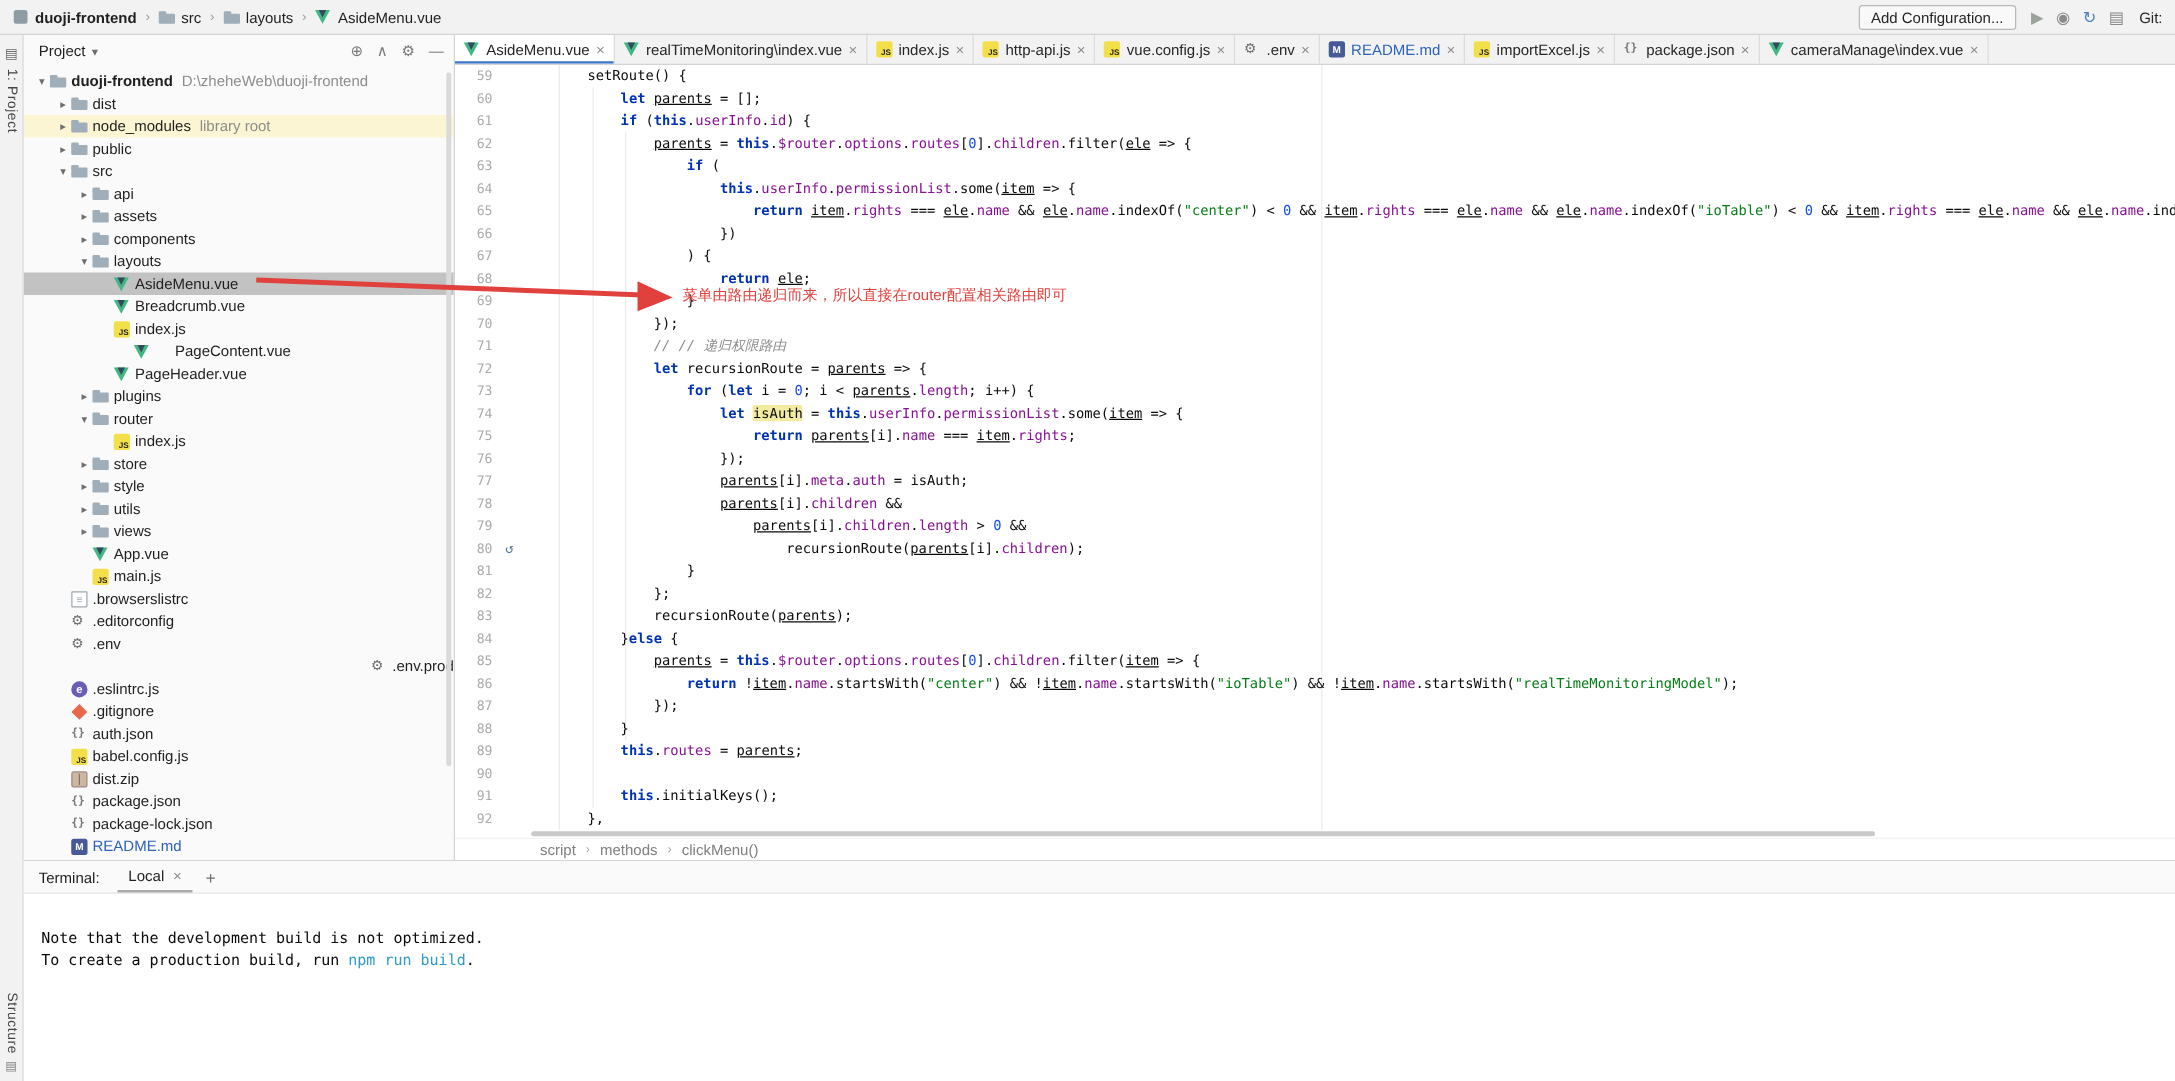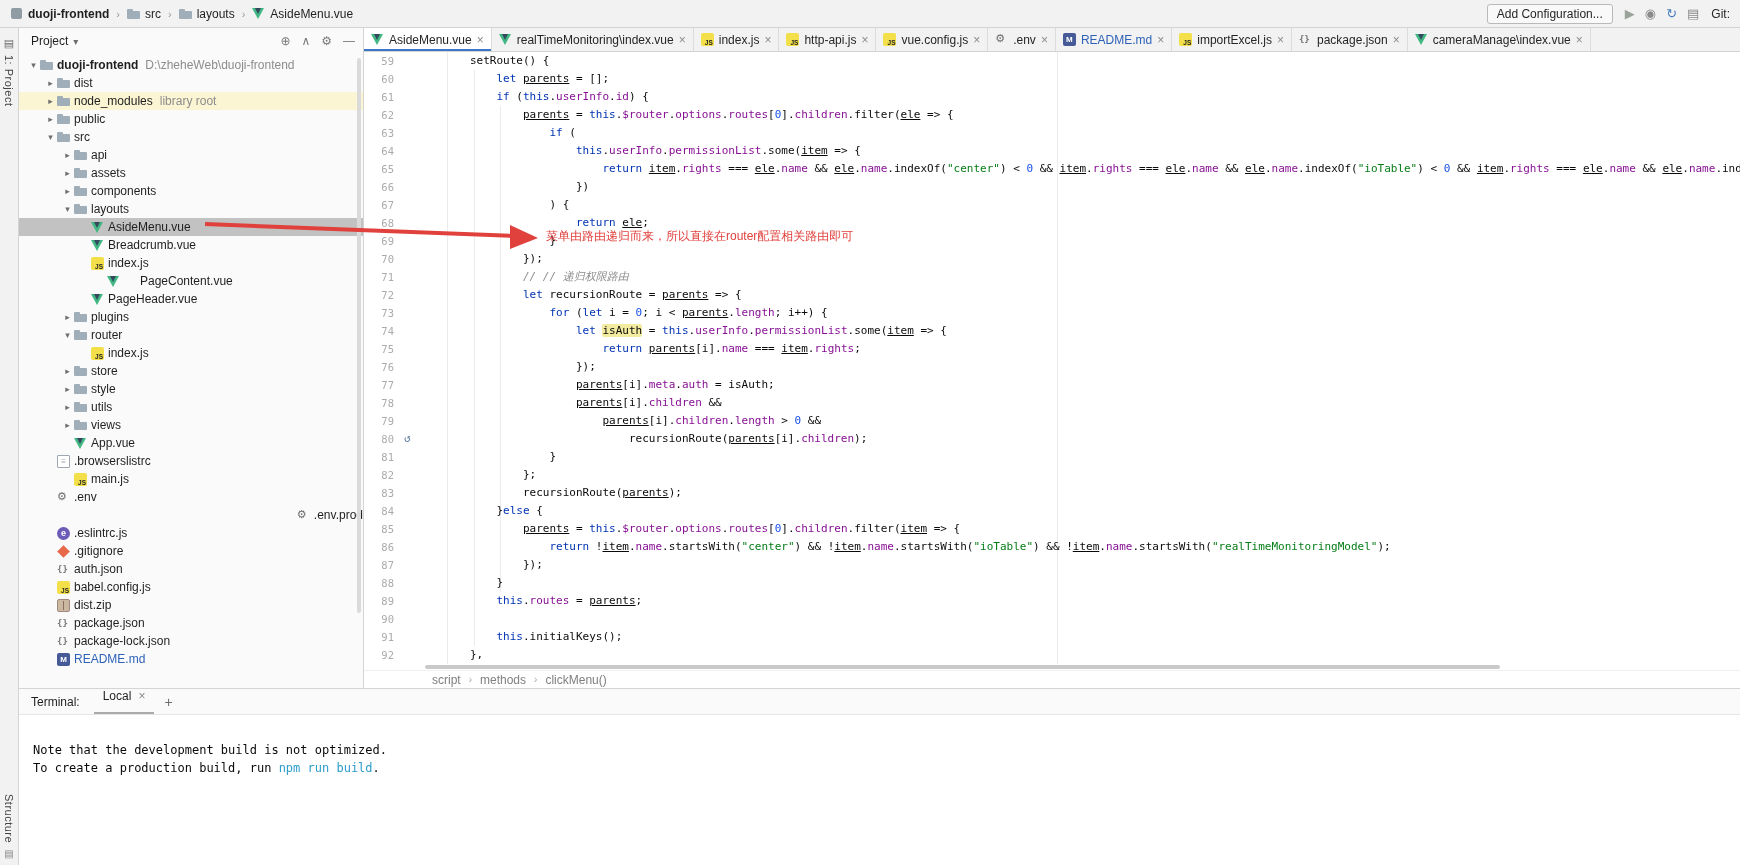--- a/index.html
+++ b/index.html
@@ -82,37 +82,37 @@
   .guide{position:absolute;width:1px;background:#EBEBEB}
   .g1{left:83px;top:0;height:612px}
   .g2{left:110px;top:18px;height:576px}
   .g3{left:136px;top:54px;height:486px}
   .margin-guide{position:absolute;left:693px;top:0;bottom:0;width:1px;background:#ECECEC}
   .code-line{display:flex;height:18px;font:11px/18px "DejaVu Sans Mono",monospace;position:relative;z-index:2}
   .ln{width:34px;flex:none;text-align:right;color:#ABABAB;font-size:10.5px;padding-right:4px}
   .gut{width:19px;flex:none;text-align:center;color:#54749E;font-size:11px}
   .ctext{white-space:pre;flex:none}
   .tk-t{color:#0A0A0A}
-  .tk-k{color:#0033B3;font-weight:normal}
+  .tk-k{color:#0033B3;font-weight:bold}
   .tk-s{color:#067D17}
   .tk-c{color:#8C8C8C;font-style:italic}
   .tk-n{color:#1750EB}
   .tk-f{color:#871094}
   .tk-u{color:#0A0A0A;text-decoration:underline}
   .tk-h{color:#0A0A0A;background:#F2EBA0;border-radius:2px}
   .hscroll{height:6px;flex:none;position:relative;background:#fff}
   .hscroll .thumb{position:absolute;left:61px;top:1px;width:1075px;height:4px;background:#C9C9C9;border-radius:2px}
   .crumbbar{height:18px;flex:none;display:flex;align-items:center;padding-left:68px;font-size:12px;color:#7F7F7F;background:#fff;border-top:1px solid #F0F0F0}
   .crumbbar .sep{margin:0 8px;color:#A8A8A8;font-size:10px}
 
   
   .terminal{height:177px;border-top:1px solid #D4D4D4;display:flex;flex-direction:column;background:#fff}
   .term-header{height:26px;flex:none;display:flex;align-items:center;padding-left:12px;background:#FAFAFA;border-bottom:1px solid #E6E6E6;font-size:12px}
   .term-label{margin-right:14px;color:#1f1f1f}
-  .term-tab{display:flex;align-items:flex-start;gap:7px;height:100%;padding:0 9px;border-bottom:2px solid #ABABAB;cursor:default}
+  .term-tab{display:flex;align-items:center;gap:7px;height:100%;padding:0 9px;border-bottom:2px solid #ABABAB;cursor:default}
   .term-tab .close::before{content:"×";color:#8c8c8c;font-size:12px}
   .term-plus{margin-left:10px;cursor:default}
   .term-plus::before{content:"+";color:#6e6e6e;font-size:14px}
   .term-body{flex:1;font:12px/18px "DejaVu Sans Mono",monospace;color:#1f1f1f;padding:26px 0 0 14px}
   .tk-cmd{color:#2E9CCA}
 
   
   .overlay{position:absolute;left:0;top:0;pointer-events:none;z-index:60}
   .annotation{position:absolute;left:546px;top:228px;z-index:61;color:#E0413D;font-size:12px;white-space:nowrap;pointer-events:none;font-family:"Liberation Sans",sans-serif}
 </style>
@@ -289,29 +289,34 @@
               <div class="tree-row" style="padding-left: 42px;">
                 <span class="arrow">▸</span>
                 <span class="icon icon-folder"></span>
                 <span class="tree-label">views</span>
               </div>
               <div class="tree-row" style="padding-left: 42px;">
                 <span class="arrow"></span>
                 <span class="icon icon-vue"></span>
                 <span class="tree-label">App.vue</span>
               </div>
+              <div class="tree-row" style="padding-left: 42px;">
+                <span class="arrow"></span>
+                <span class="icon icon-js"></span>
+                <span class="tree-label">main.js</span>
+              </div>
               <div class="tree-row" style="padding-left: 25px;">
                 <span class="arrow"></span>
                 <span class="icon icon-text"></span>
                 <span class="tree-label">.browserslistrc</span>
               </div>
-              <div class="tree-row" style="padding-left: 42px;">
-                <span class="arrow"></span>
-                <span class="icon icon-js"></span>
-                <span class="tree-label">main.js</span>
+              <div class="tree-row" style="padding-left: 25px;">
+                <span class="arrow"></span>
+                <span class="icon icon-gear"></span>
+                <span class="tree-label">.editorconfig</span>
               </div>
               <div class="tree-row" style="padding-left: 25px;">
                 <span class="arrow"></span>
                 <span class="icon icon-gear"></span>
                 <span class="tree-label">.env</span>
               </div>
               <div class="tree-row" style="padding-left: 25px; justify-content: flex-end;">
                 <span class="arrow"></span>
                 <span class="icon icon-gear"></span>
                 <span class="tree-label">.env.prod</span>

